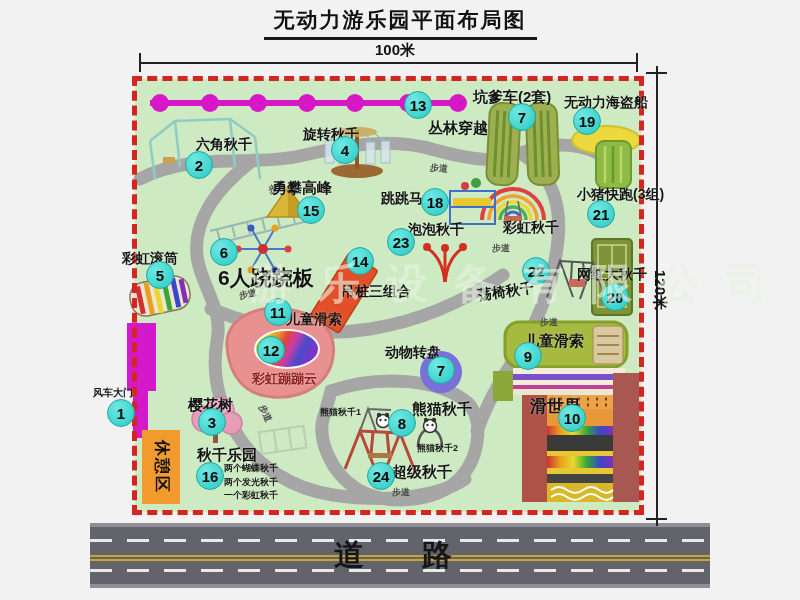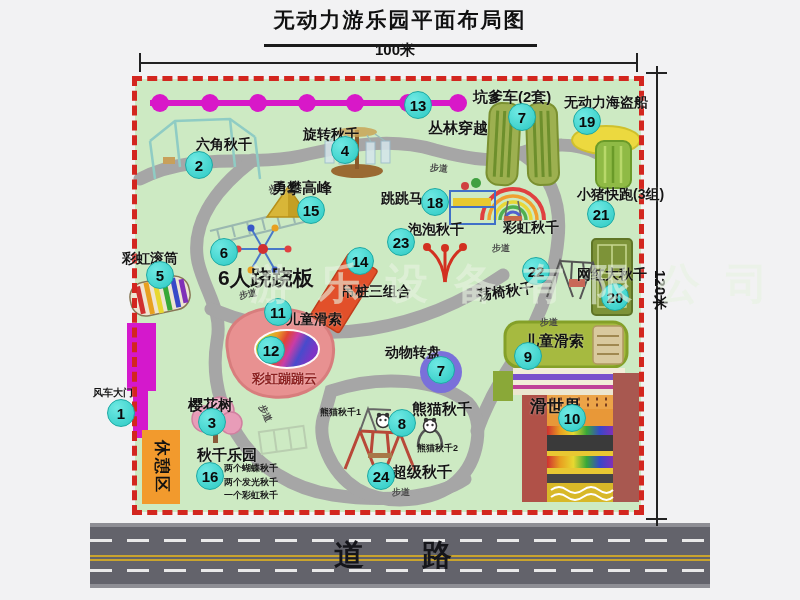--- a/index.html
+++ b/index.html
@@ -1,21 +1,21 @@
 <!DOCTYPE html>
 <html><head>
 <meta charset="utf-8">
 <style>
   html,body{margin:0;padding:0;background:#f2f2f3;}
   #stage{position:relative;width:800px;height:600px;margin:0 auto;overflow:hidden;
          font-family:"Liberation Sans","DejaVu Sans",sans-serif;background:#f2f2f3;}
   
   .title-wrap{position:absolute;top:6px;left:0;width:100%;text-align:center;z-index:30;}
   .title{display:inline-block;font-size:21px;font-weight:bold;color:#111;
-         border-bottom:3px solid #1a1a1a;padding:0 10px 10px;letter-spacing:2px;}
+         border-bottom:3px solid #1a1a1a;padding:0 10px 3px;letter-spacing:2px;}
   
   .dim{position:absolute;background:none;z-index:25;}
   .dim-label{position:absolute;font-size:15px;font-weight:bold;color:#111;z-index:25;
              display:flex;align-items:center;justify-content:center;}
   #dim-top-line{left:140px;top:62px;width:497px;border-top:2px solid #222;}
   #dim-top-tick-l{left:139px;top:53px;height:19px;border-left:2px solid #222;}
   #dim-top-tick-r{left:636px;top:53px;height:19px;border-left:2px solid #222;}
   #dim-right-line{left:656px;top:66px;height:460px;border-left:2px solid #222;}
   #dim-right-tick-t{left:646px;top:72px;width:21px;border-top:2px solid #222;}
   #dim-right-tick-b{left:646px;top:518px;width:21px;border-top:2px solid #222;}

